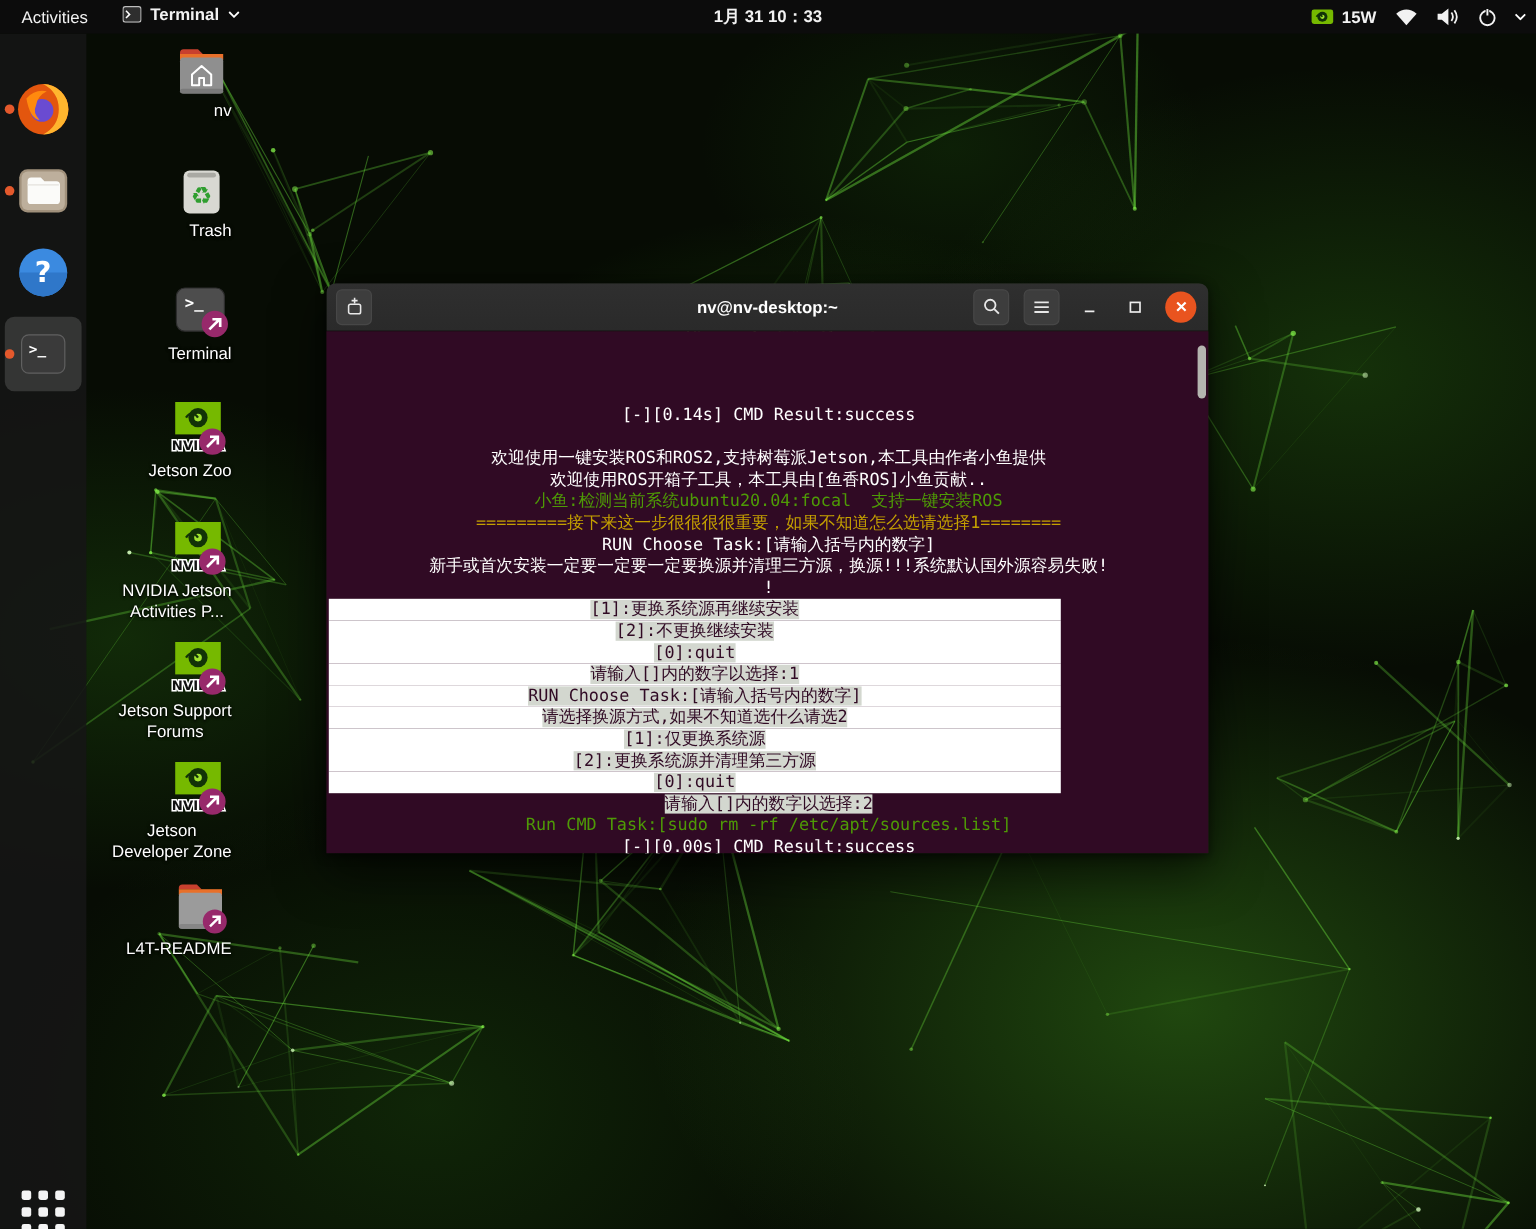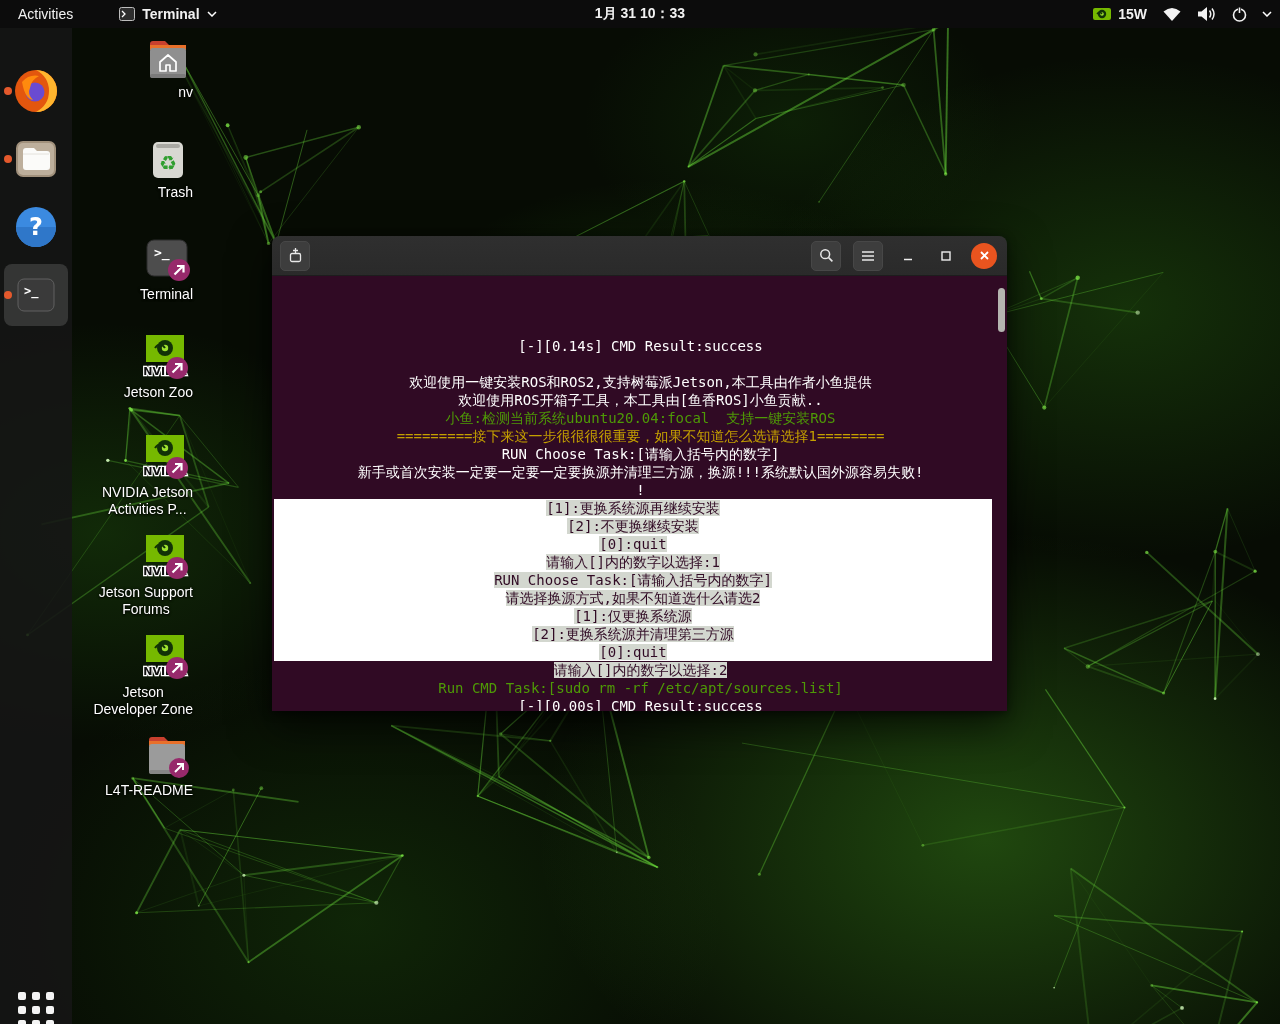--- a/index.html
+++ b/index.html
@@ -15,21 +15,21 @@
       radial-gradient(420px 300px at 8% 52%, rgba(55,150,25,.22), transparent 70%),
       radial-gradient(520px 380px at 28% 90%, rgba(50,140,22,.20), transparent 70%),
       radial-gradient(300px 200px at 62% 12%, rgba(40,120,18,.18), transparent 70%),
       #070c04; }
   #plexus { position:absolute; inset:0; }
 
   
   .topbar { position:absolute; left:0; top:0; width:1280px; height:28px;
     background:#0c0c0c; color:#f2f2f2; display:flex; align-items:center;
     font-size:14px; z-index:50; }
-  .tb-left { display:flex; align-items:center; gap:40px; padding-left:12px; }
+  .tb-left { display:flex; align-items:flex-start; gap:23px; padding-left:12px; }
   .tb-activities { padding:2px 6px; cursor:default; }
   .tb-app { display:flex; align-items:center; gap:7px; font-weight:bold; }
   .tb-center { position:absolute; left:50%; transform:translateX(-50%); font-weight:bold; }
   .tb-right { position:absolute; right:8px; display:flex; align-items:center; gap:14px; }
   .tb-power-label { font-size:14px;font-weight:bold; }
   .tb-group { display:flex; align-items:center; gap:6px; }
 
   
   .dock { position:absolute; left:0; top:28px; width:72px; height:996px;
     background:rgba(22,22,22,.88); z-index:40; }
@@ -69,21 +69,21 @@
     display:flex; align-items:center; justify-content:center; }
 
   .term-content { position:relative; height:435px; background:#300a24;
     padding:7px 0 0 2px; overflow:hidden;
     font-family:"DejaVu Sans Mono", monospace; font-size:14px; line-height:18px;
     white-space:pre; }
   .term-line { min-height:18px;text-align:center; }
   .fg-white { color:#ffffff; }
   .fg-green { color:#4e9a06; }
   .fg-yellow { color:#c4a000; }
-  .sel-full { background:#ffffff; width:718px; }
+  .sel-full { background:#ffffff; width:610px; }
   .sel-full .run, .sel-text .run { background:#d3d7cf; color:#300a24; }
   .term-scrollbar { position:absolute; right:2px; top:12px; width:7px; height:44px;
     background:#b5b5b0; border-radius:4px; }
 </style>
 </head>
 <body>
 
 <div id="wallpaper">
   <svg id="plexus" width="1280" height="1024">
       <line x1="619.3162235990167" y1="452.78905391693115" x2="707.8936165757477" y2="235.94044759869576" stroke="#6fe63e" stroke-opacity="0.30" stroke-width="0.6"></line>
@@ -520,20 +520,21 @@
 </div>
 
 <div class="term-window">
   <div class="term-titlebar">
     <div class="tb-btn">
       <svg width="16" height="16" viewBox="0 0 16 16">
         <rect x="3.5" y="5.5" width="10" height="8" rx="1.5" stroke="#e8e8e8" fill="none" stroke-width="1.3"></rect>
         <path d="M6 2.5 h5 M8.5 0 v5" stroke="#e8e8e8" stroke-width="1.3"></path>
       </svg>
     </div>
+    <div class="term-title">nv@nv-desktop:~</div>
     <div class="term-tb-right">
       <div class="tb-btn">
         <svg width="15" height="15" viewBox="0 0 15 15">
           <circle cx="6.2" cy="6.2" r="4.4" stroke="#e8e8e8" stroke-width="1.5" fill="none"></circle>
           <line x1="9.6" y1="9.6" x2="13.4" y2="13.4" stroke="#e8e8e8" stroke-width="1.6"></line>
         </svg>
       </div>
       <div class="tb-btn">
         <svg width="14" height="12" viewBox="0 0 14 12">
           <path d="M1 2 h12 M1 6 h12 M1 10 h12" stroke="#e8e8e8" stroke-width="1.5"></path>

